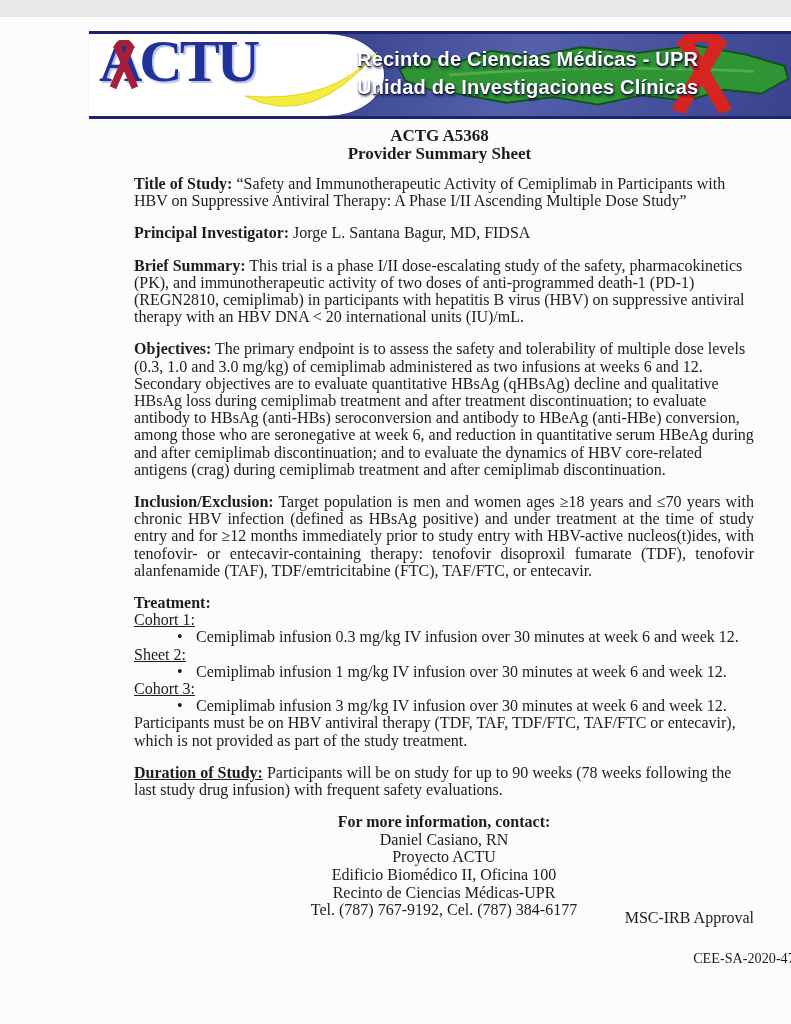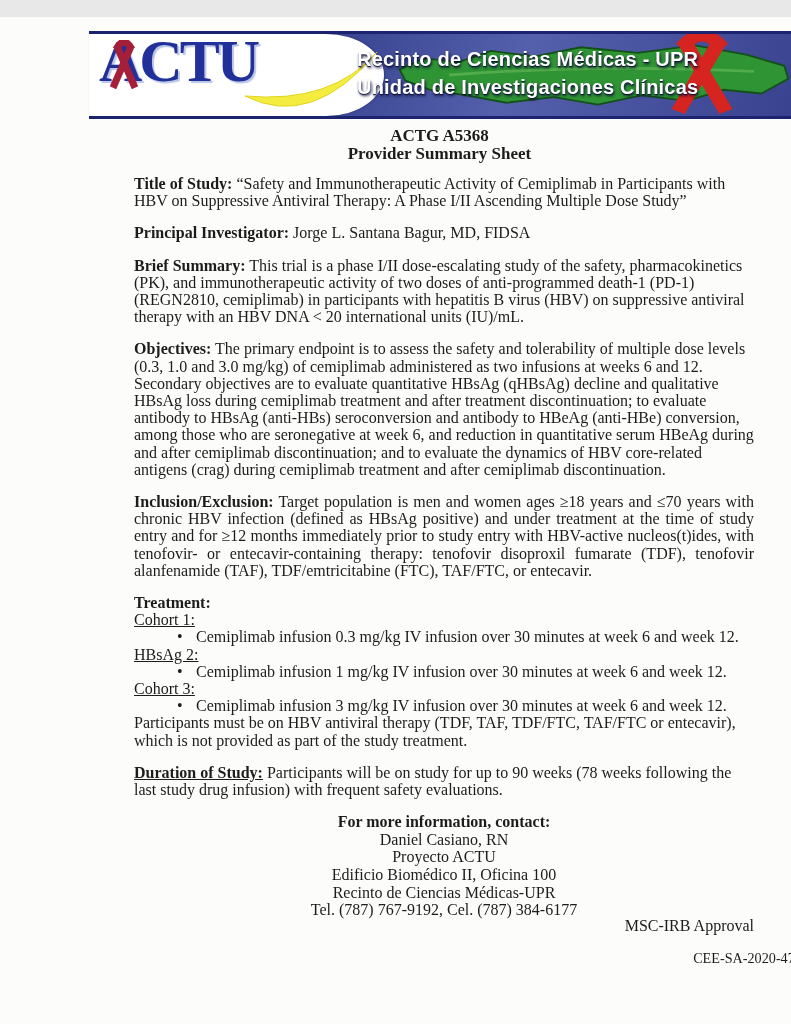--- a/index.html
+++ b/index.html
@@ -42,21 +42,21 @@
   .lead{font-weight:700;}
   .u{text-decoration:underline;}
   .just{text-align:justify;}
   .treatment{margin:0 0 15px;}
   .cohort-label{text-decoration:underline;}
   .bullet-row{position:relative;padding-left:62px;}
   .bullet-glyph{position:absolute;left:43px;top:0;}
   .contact{position:relative;text-align:center;margin-top:14px;line-height:17.6px;}
   .contact-heading{font-weight:700;}
   .tel-row{position:relative;text-align:center;}
-  .approval{position:absolute;right:0;top:16px;}
+  .approval{position:absolute;right:0;top:8px;}
   .footer-code{position:absolute;right:26px;top:933px;font-size:14.2px;}
 </style>
 </head>
 <body>
 
 <div class="page">
 
   <div class="banner">
 
     <svg class="island-svg" viewBox="0 0 420 80" preserveAspectRatio="none">
@@ -104,21 +104,21 @@
     <p class="para"><b class="lead">Objectives:</b> <span>The primary endpoint is to assess the safety and tolerability of multiple dose levels (0.3, 1.0 and 3.0 mg/kg) of cemiplimab administered as two infusions at weeks 6 and 12. Secondary objectives are to evaluate quantitative HBsAg (qHBsAg) decline and qualitative HBsAg loss during cemiplimab treatment and after treatment discontinuation; to evaluate antibody to HBsAg (anti-HBs) seroconversion and antibody to HBeAg (anti-HBe) conversion, among those who are seronegative at week 6, and reduction in quantitative serum HBeAg during and after cemiplimab discontinuation; and to evaluate the dynamics of HBV core-related antigens (crag) during cemiplimab treatment and after cemiplimab discontinuation.</span></p>
 
     <p class="para just"><b class="lead">Inclusion/Exclusion:</b> <span>Target population is men and women ages ≥18 years and ≤70 years with chronic HBV infection (defined as HBsAg positive) and under treatment at the time of study entry and for ≥12 months immediately prior to study entry with HBV-active nucleos(t)ides, with tenofovir- or entecavir-containing therapy: tenofovir disoproxil fumarate (TDF), tenofovir alanfenamide (TAF), TDF/emtricitabine (FTC), TAF/FTC, or entecavir.</span></p>
 
     <div class="treatment">
       <div class="lead">Treatment:</div>
 
       <div class="cohort-label">Cohort 1:</div>
       <div class="bullet-row"><span class="bullet-glyph">•</span><span>Cemiplimab infusion 0.3 mg/kg IV infusion over 30 minutes at week 6 and week 12.</span></div>
 
-      <div class="cohort-label">HBsAg 2:</div>
+      <div class="cohort-label">Sheet 2:</div>
       <div class="bullet-row"><span class="bullet-glyph">•</span><span>Cemiplimab infusion 1 mg/kg IV infusion over 30 minutes at week 6 and week 12.</span></div>
 
       <div class="cohort-label">Cohort 3:</div>
       <div class="bullet-row"><span class="bullet-glyph">•</span><span>Cemiplimab infusion 3 mg/kg IV infusion over 30 minutes at week 6 and week 12.</span></div>
 
       <div>Participants must be on HBV antiviral therapy (TDF, TAF, TDF/FTC, TAF/FTC or entecavir), which is not provided as part of the study treatment.</div>
     </div>
 
     <p class="para"><b class="lead u">Duration of Study:</b> <span>Participants will be on study for up to 90 weeks (78 weeks following the last study drug infusion) with frequent safety evaluations.</span></p>
 

